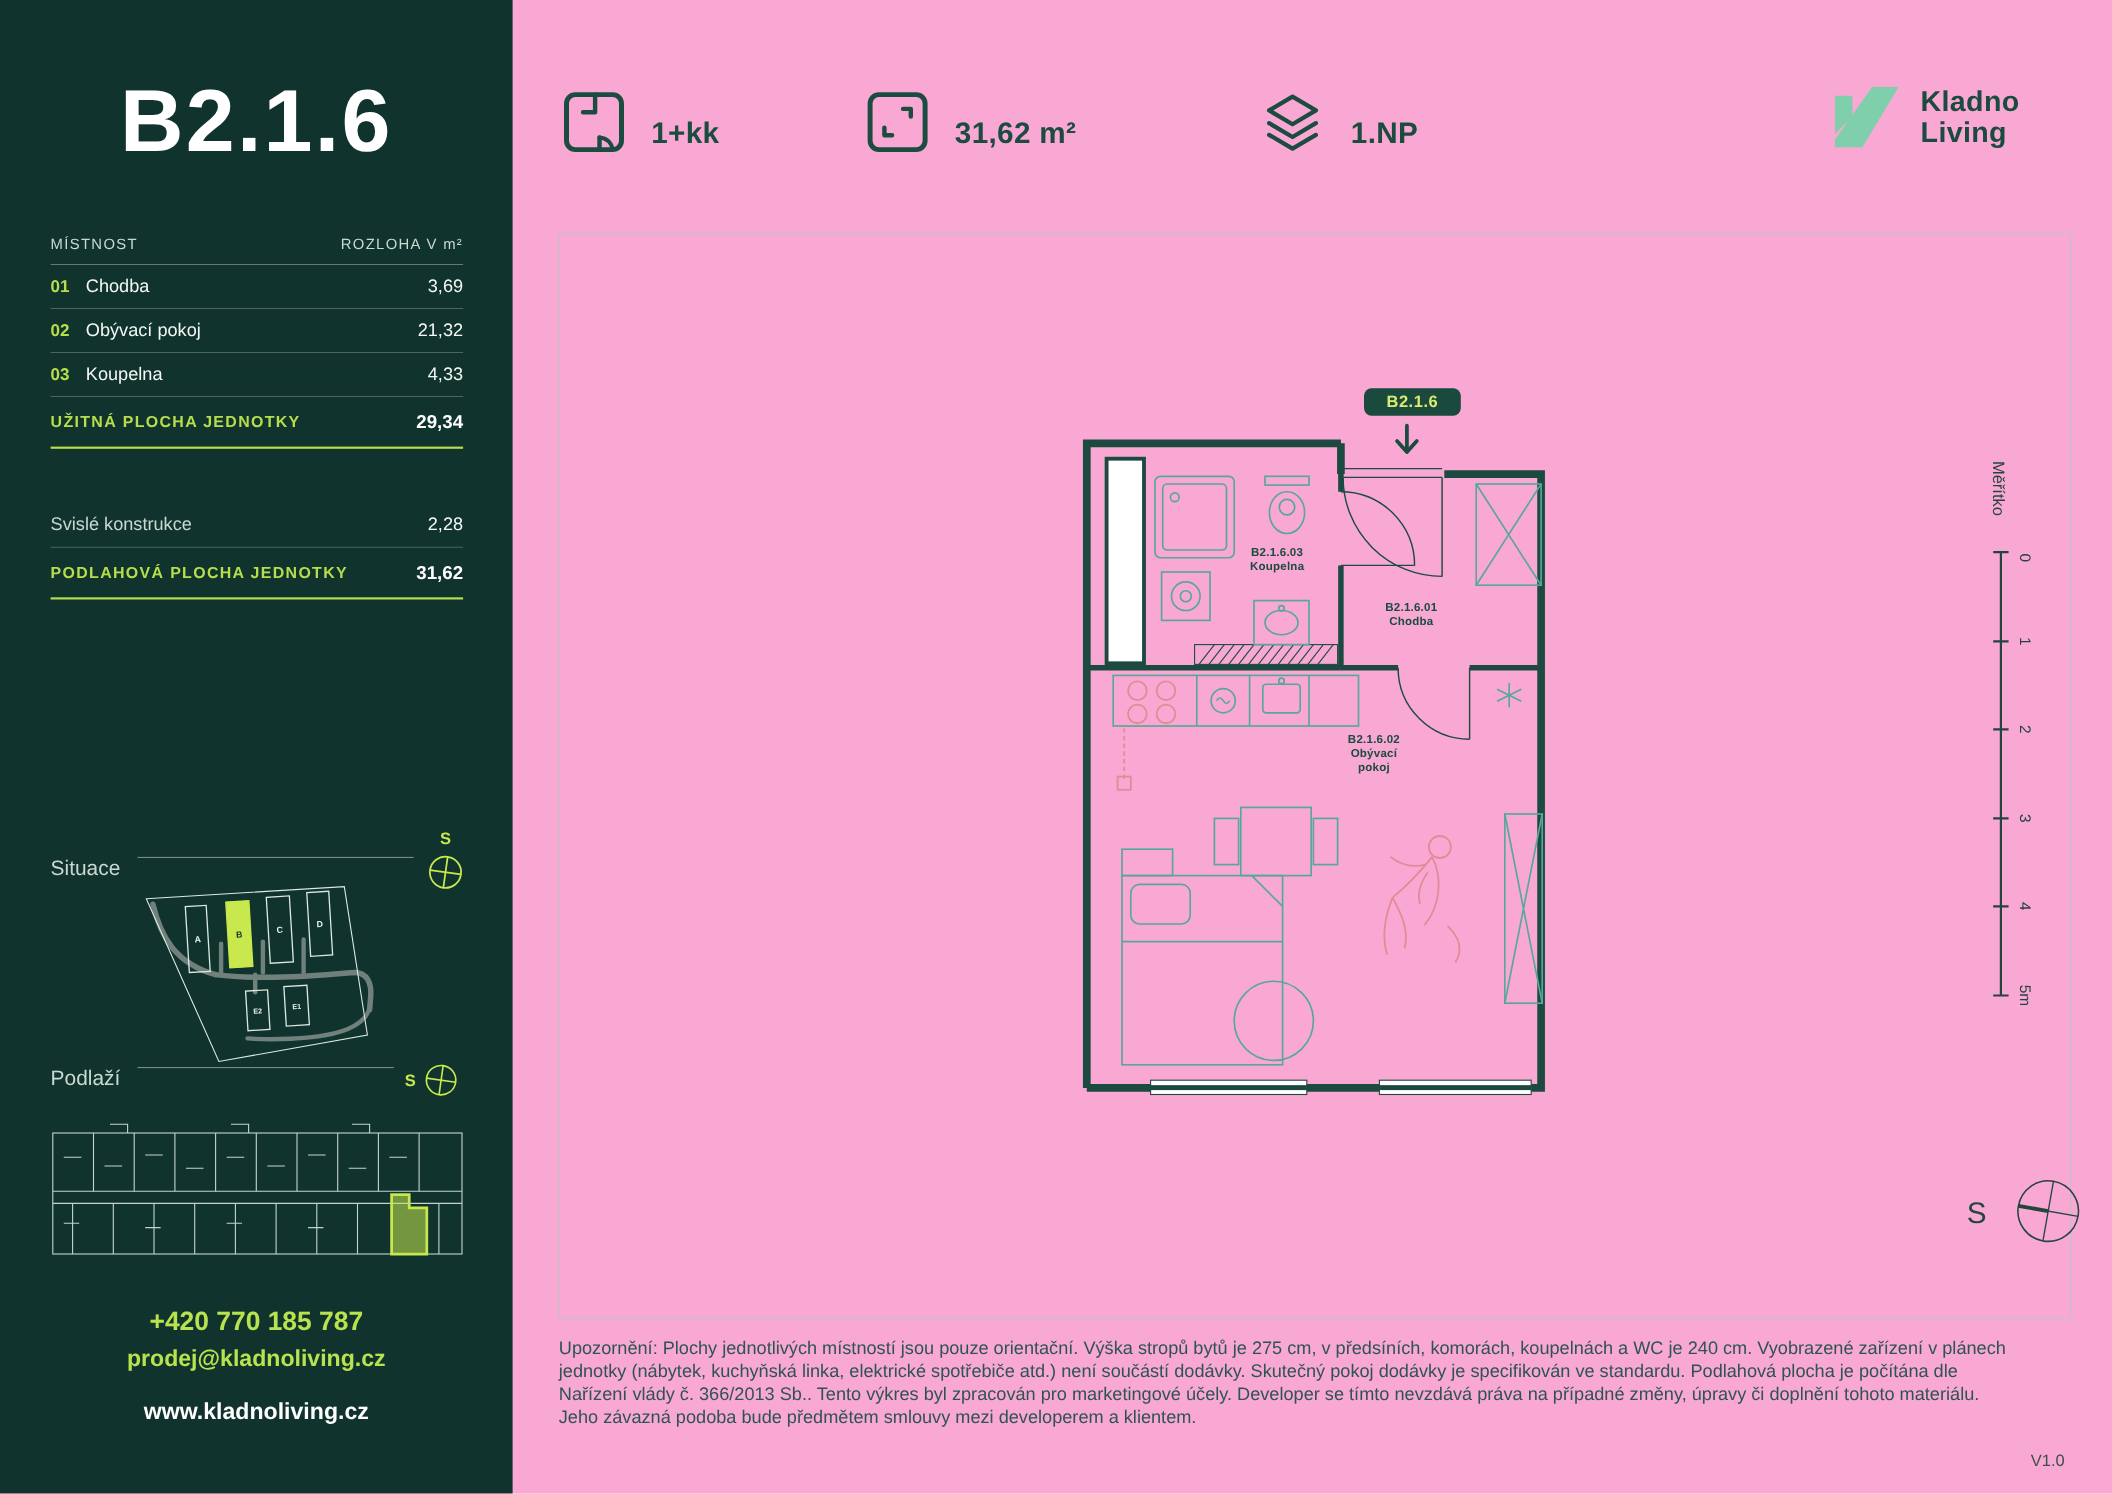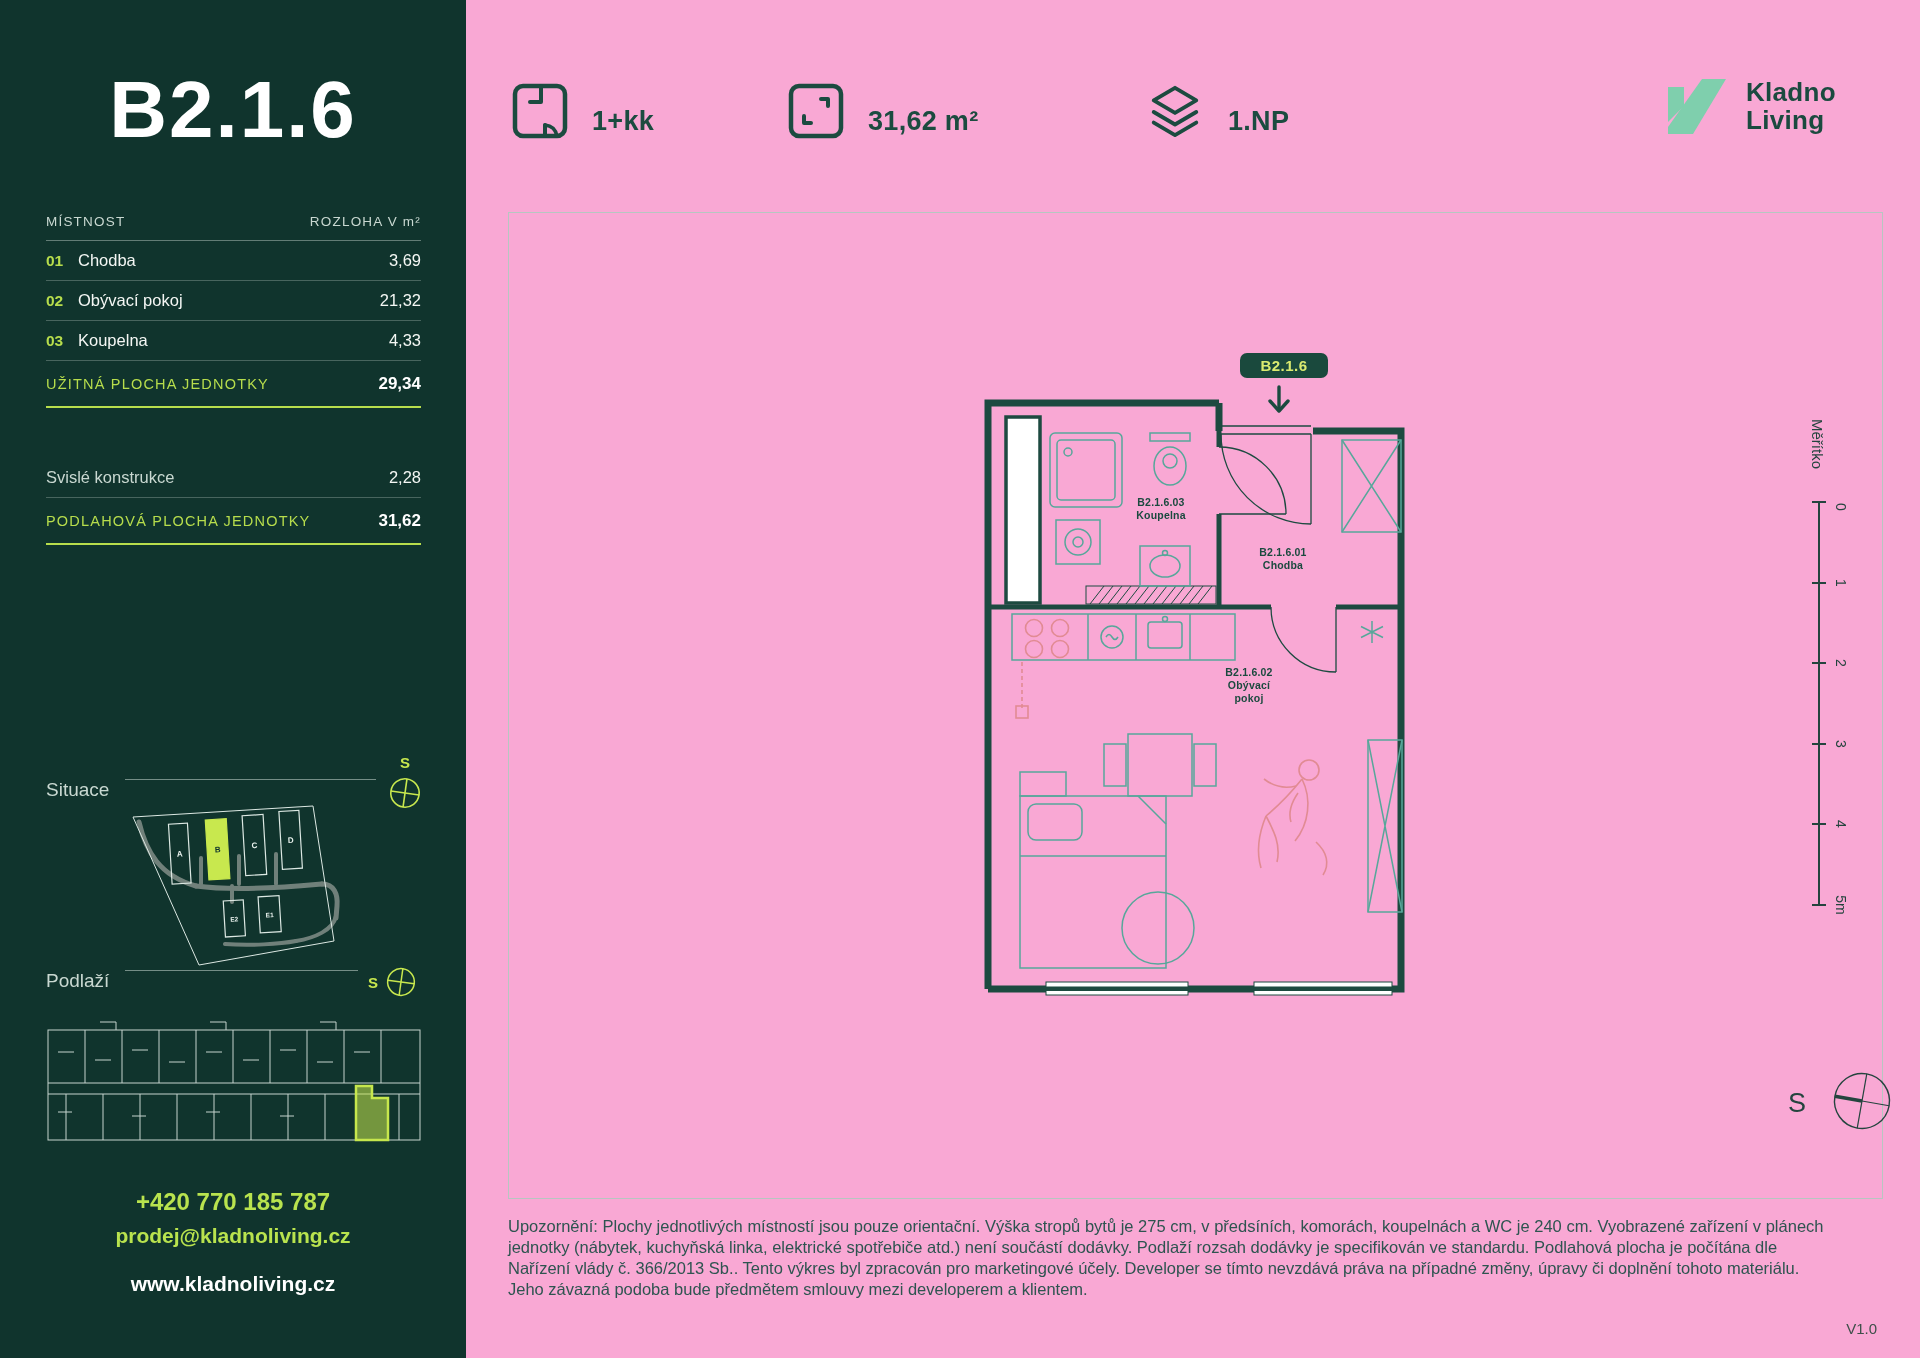--- a/index.html
+++ b/index.html
@@ -10,21 +10,21 @@
   .unit-title{position:absolute;left:0;right:0;top:70px;text-align:center;color:#ffffff;
               font-size:80px;font-weight:600;letter-spacing:2px;line-height:1;}
   .room-table{position:absolute;left:46px;right:45px;top:214px;}
   .rt-head{display:flex;justify-content:space-between;color:#c9d8d1;font-size:13.5px;
            letter-spacing:1.2px;padding-bottom:11px;border-bottom:1px solid rgba(201,216,209,.45);}
   .rt-row{display:flex;align-items:center;font-size:16.5px;color:#f4f7f4;
           padding:10px 0;border-bottom:1px solid rgba(201,216,209,.30);}
   .rt-num{color:#b7dd4c;font-weight:700;width:32px;font-size:15.5px;}
   .rt-val{margin-left:auto;}
   .rt-total{display:flex;align-items:center;padding:13px 0 12px 0;border-bottom:2.5px solid #b7dd4c;}
-  .rt-total .lbl{color:#b7dd4c;font-size:14.5px;font-weight:400;letter-spacing:1.2px;}
+  .rt-total .lbl{color:#b7dd4c;font-size:14.5px;font-weight:700;letter-spacing:1.2px;}
   .rt-total .val{margin-left:auto;color:#ffffff;font-size:17px;font-weight:700;}
   .rt-sub{display:flex;align-items:center;font-size:16.5px;color:#c9d8d1;
           padding:10px 0;border-bottom:1px solid rgba(201,216,209,.30);margin-top:50px;}
   .section-head{position:absolute;left:46px;display:flex;color:#c9d8d1;font-size:19px;}
   .section-line{height:1px;background:rgba(201,216,209,.55);flex:1;margin-left:16px;}
   .compass-s{color:#c8e84e;font-size:15px;font-weight:700;text-align:center;}
   .contact{position:absolute;left:0;right:0;text-align:center;font-weight:700;}
   .svgabs{position:absolute;}
   
   .hgroup{position:absolute;top:80px;display:flex;align-items:center;gap:24px;height:62px;}
@@ -341,20 +341,20 @@
     <g stroke="#24443e" fill="none" transform="rotate(10 92 33)">
       <circle cx="92" cy="33" r="27.5" stroke-width="1.4"></circle>
       <line x1="64.5" y1="33" x2="119.5" y2="33" stroke-width="1.2"></line>
       <line x1="64.5" y1="33" x2="92" y2="33" stroke-width="3.4"></line>
       <line x1="92" y1="5.5" x2="92" y2="60.5" stroke-width="1.2"></line>
     </g>
   </svg>
 
   <div class="disclaimer">
     <div>Upozornění: Plochy jednotlivých místností jsou pouze orientační. Výška stropů bytů je 275 cm, v předsíních, komorách, koupelnách a WC je 240 cm. Vyobrazené zařízení v plánech</div>
-    <div>jednotky (nábytek, kuchyňská linka, elektrické spotřebiče atd.) není součástí dodávky. Podlaží rozsah dodávky je specifikován ve standardu. Podlahová plocha je počítána dle</div>
+    <div>jednotky (nábytek, kuchyňská linka, elektrické spotřebiče atd.) není součástí dodávky. Skutečný pokoj dodávky je specifikován ve standardu. Podlahová plocha je počítána dle</div>
     <div>Nařízení vlády č. 366/2013 Sb.. Tento výkres byl zpracován pro marketingové účely. Developer se tímto nevzdává práva na případné změny, úpravy či doplnění tohoto materiálu.</div>
     <div>Jeho závazná podoba bude předmětem smlouvy mezi developerem a klientem.</div>
   </div>
 
   <div class="version">V1.0</div>
 
 </div>
 
 </body></html>

